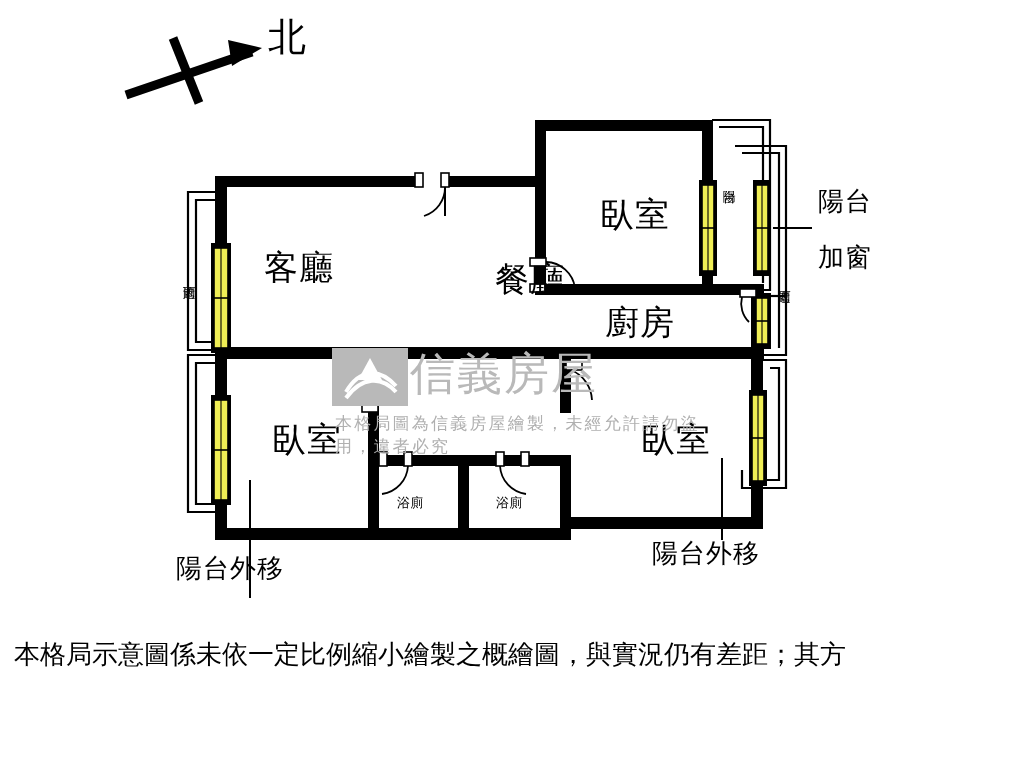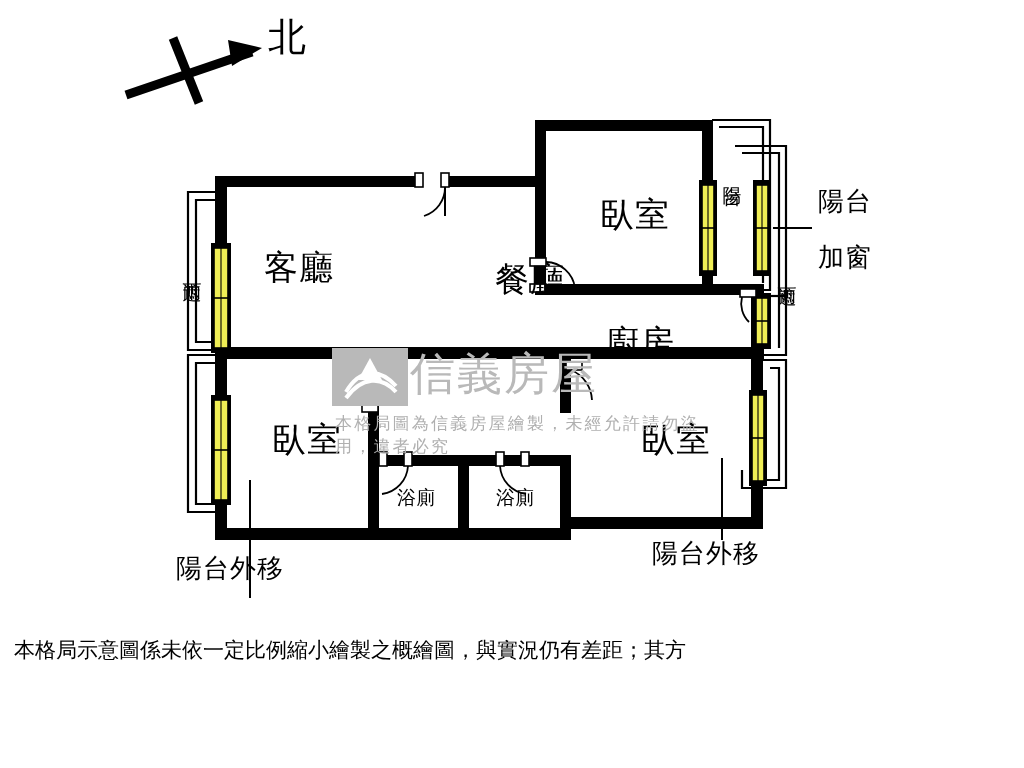--- a/index.html
+++ b/index.html
@@ -9,28 +9,28 @@
     color:#000;
     position:relative;
     overflow:hidden;
   }
   #stage{position:absolute;left:0;top:0;width:1024px;height:768px;}
   svg.plan{position:absolute;left:0;top:0;width:1024px;height:768px;}
 
   .lbl{position:absolute;white-space:nowrap;line-height:1.05;
        font-family:"DejaVu Serif","Liberation Serif",serif;color:#000;}
   .room-lbl{font-size:34px;letter-spacing:1px;}
-  .small-lbl{font-size:19px;letter-spacing:0.5px;}
+  .small-lbl{font-size:13px;letter-spacing:0.5px;margin-top:8px;}
   .vert{writing-mode:vertical-rl;text-orientation:upright;}
   .edge-lbl{font-size:26px;letter-spacing:1px;}
   .north-lbl{font-size:38px;}
 
   .disclaimer{
     position:absolute;left:14px;top:636px;width:1000px;
-    font-size:21px;line-height:1.42;letter-spacing:0px;
+    font-size:26px;line-height:1.42;letter-spacing:0px;
     font-family:"DejaVu Serif","Liberation Serif",serif;
     color:#000;
   }
 
   .wm-wrap{position:absolute;left:330px;top:350px;width:380px;height:90px;
            pointer-events:none;}
   .wm-text{position:absolute;left:80px;top:-6px;font-size:45px;color:#b9b9b9;
            font-family:"DejaVu Serif","Liberation Serif",serif;letter-spacing:2px;}
   .wm-note{position:absolute;left:5px;top:62px;font-size:17px;color:#b0b0b0;
            letter-spacing:2.2px;font-family:"DejaVu Sans","Liberation Sans",sans-serif;}
@@ -212,21 +212,21 @@
   </svg>
 
   <div class="lbl north-lbl" style="left:268px;top:18px;">北</div>
 
   <div class="lbl room-lbl" style="left:264px;top:250px;text-align:right;">客廳</div>
 
   <div class="lbl room-lbl" style="left:455px;top:262px;margin-left:40px;">餐廳</div>
 
   <div class="lbl room-lbl" style="left:600px;top:197px;">臥室</div>
 
-  <div class="lbl room-lbl" style="left:605px;top:305px;margin-top:20px;">廚房</div>
+  <div class="lbl room-lbl" style="left:605px;top:305px;">廚房</div>
 
   <div class="lbl room-lbl" style="left:272px;top:422px;">臥室</div>
 
   <div class="lbl room-lbl" style="left:641px;top:422px;">臥室</div>
 
   <div class="lbl small-lbl" style="left:397px;top:488px;">浴廁</div>
 
   <div class="lbl small-lbl" style="left:496px;top:488px;">浴廁</div>
 
   <div class="lbl small-lbl vert" style="left:722px;top:172px;">陽台</div>

